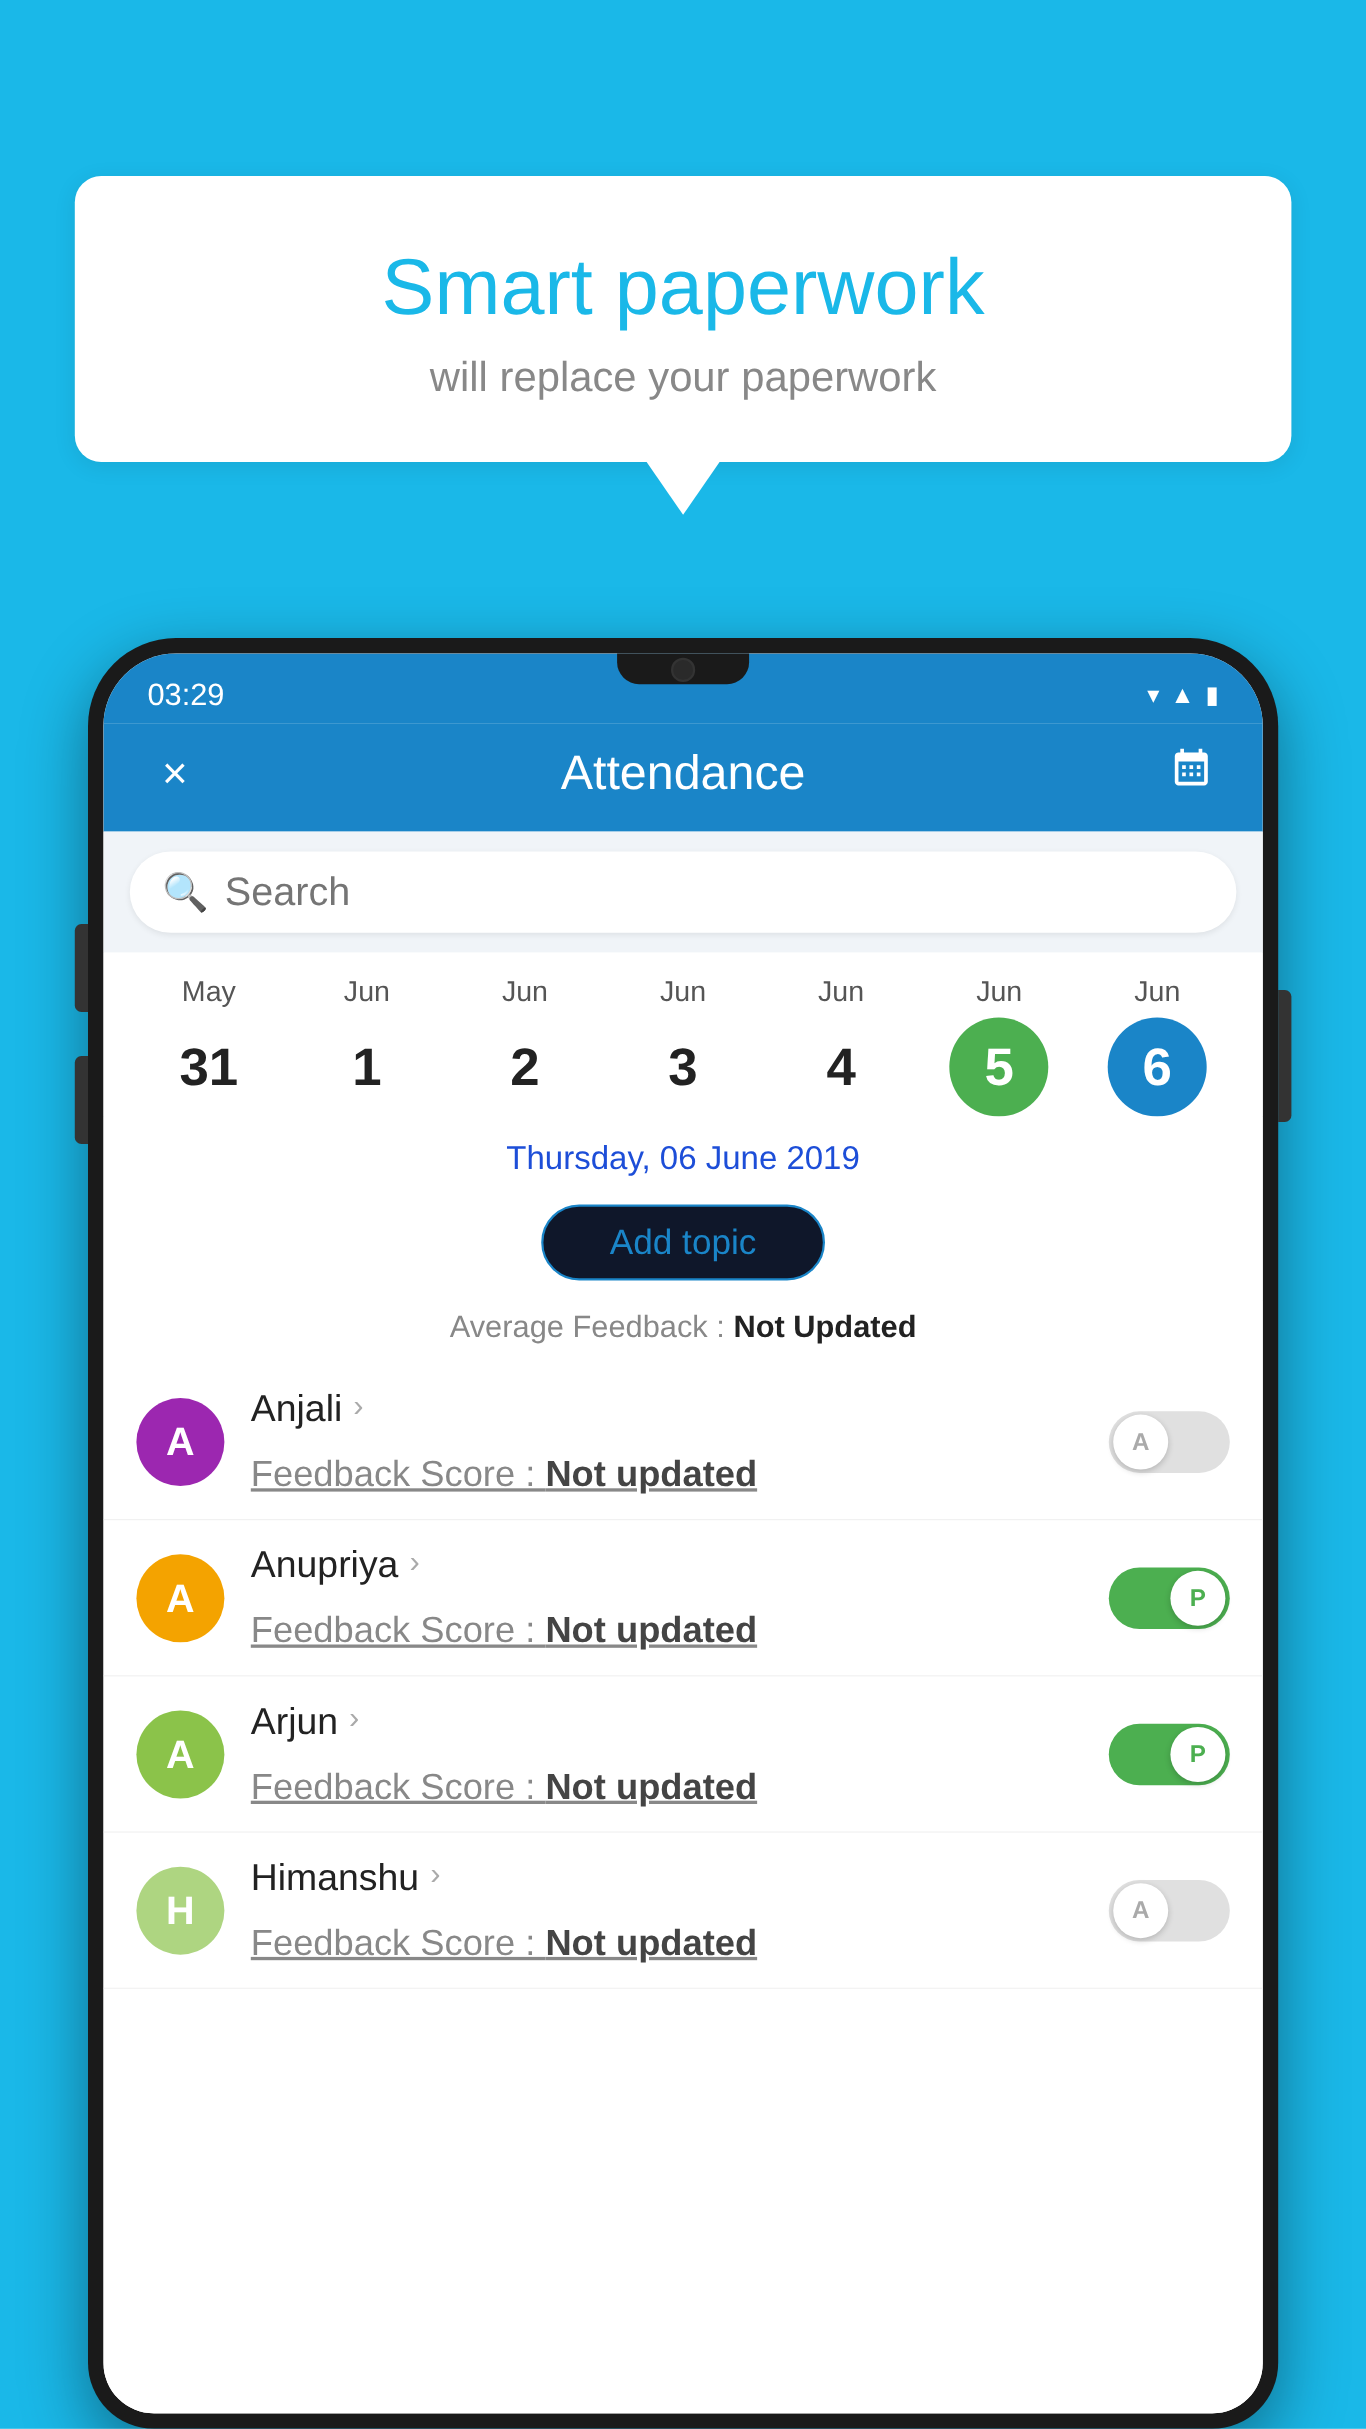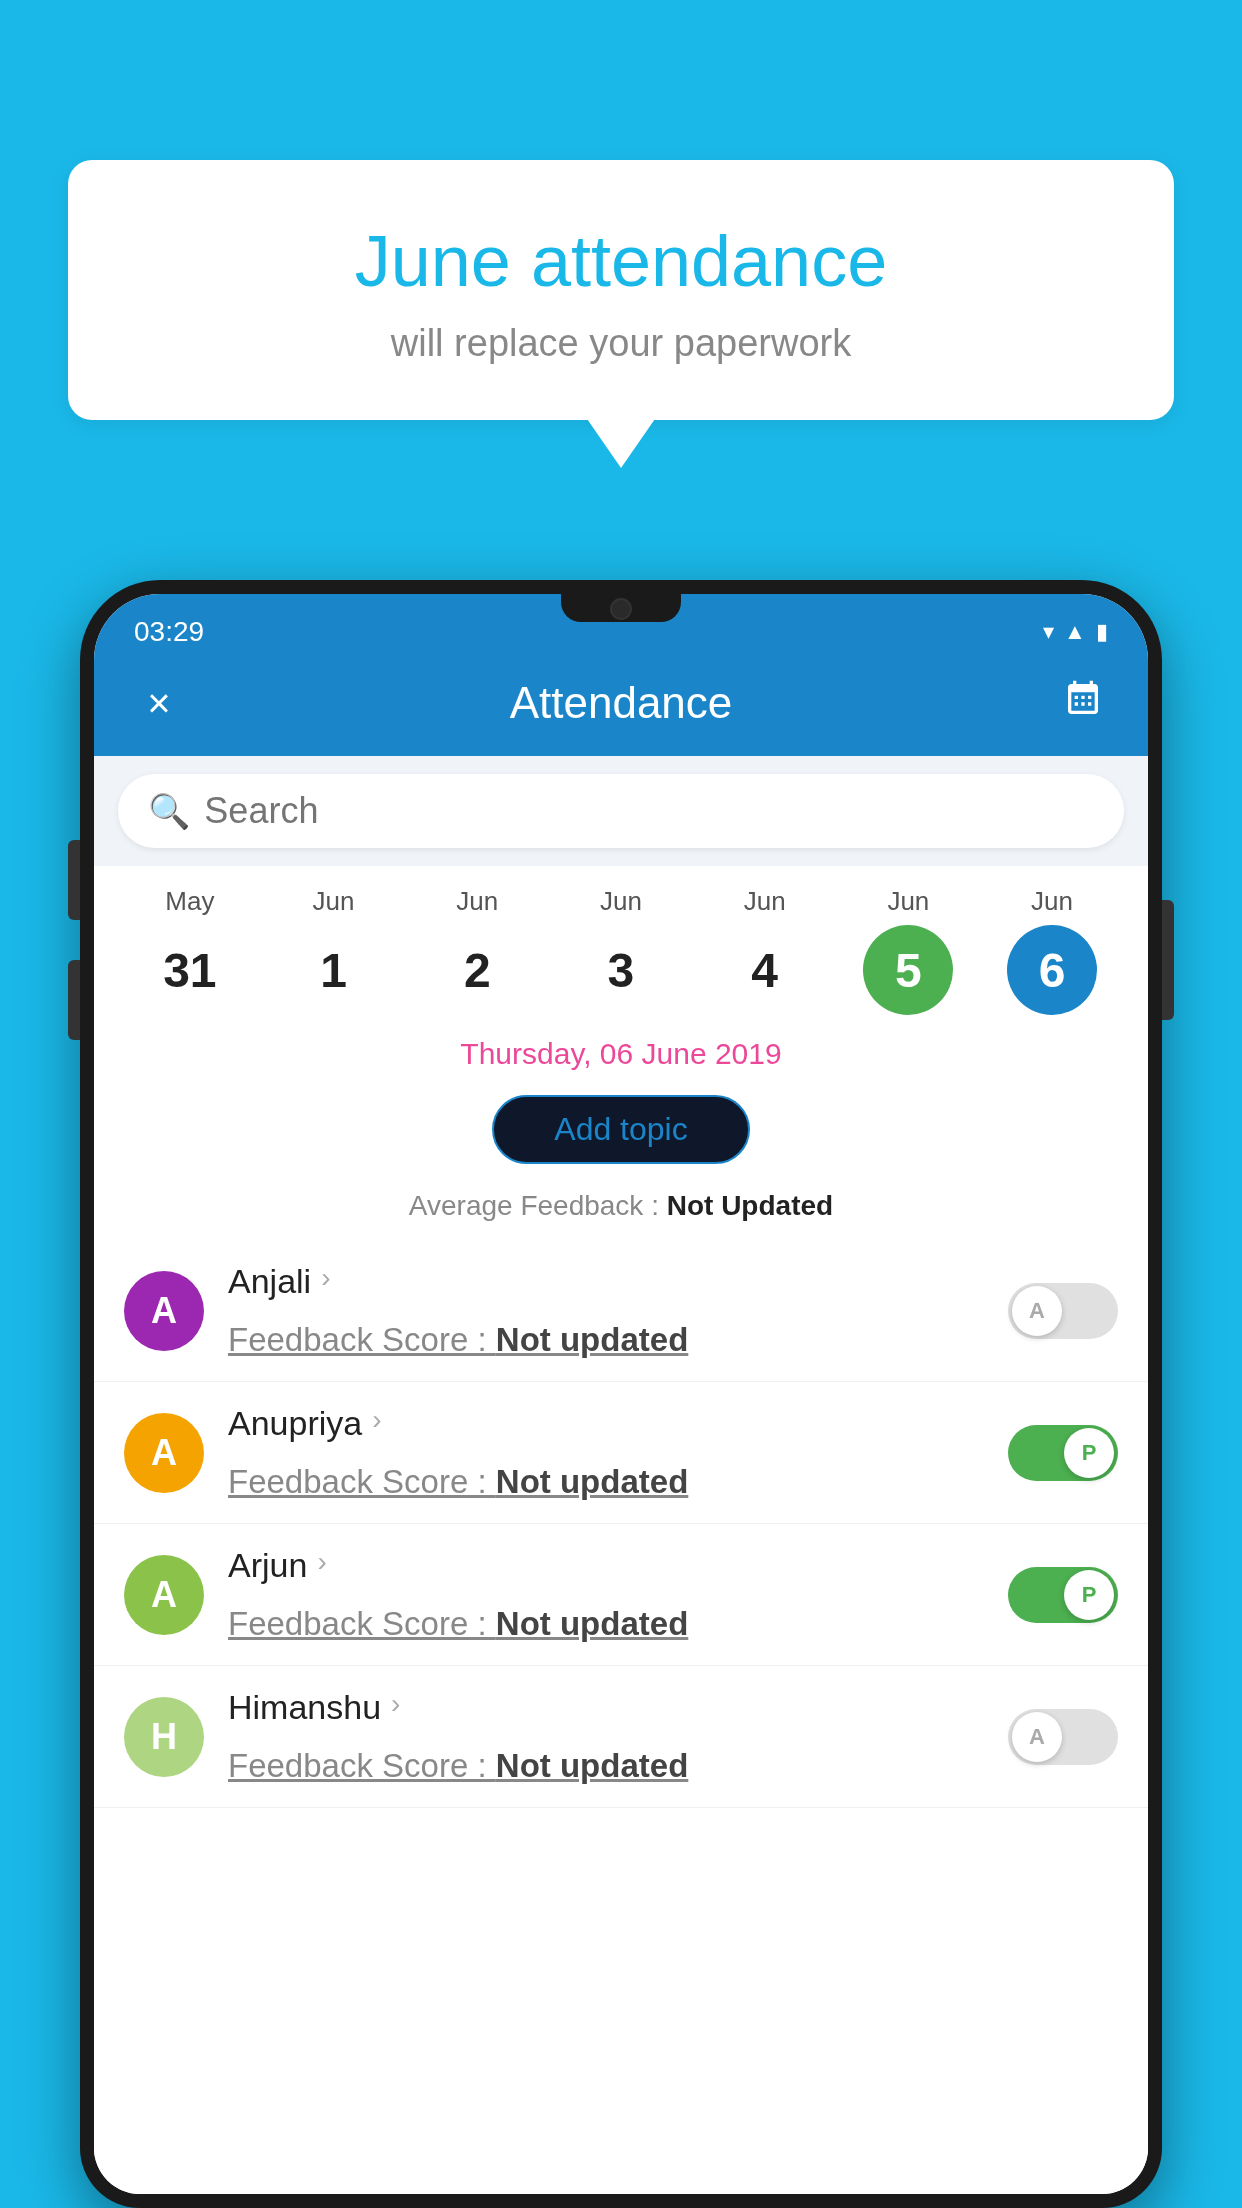--- a/index.html
+++ b/index.html
@@ -245,21 +245,21 @@
     
     .date-display {
       text-align: center;
       padding: 22px 0 10px;
       background: white;
       flex-shrink: 0;
     }
 
     .date-display-text {
       font-size: 30px;
-      color: #ec4899;
+      color: #1d4ed8;
     }
 
     
     .add-topic-wrap {
       display: flex;
       justify-content: center;
       padding: 14px 0 18px;
       background: white;
       flex-shrink: 0;
     }
@@ -422,21 +422,21 @@
       height: 80px;
       background: #333;
       border-radius: 6px 0 0 6px;
     }
   </style>
 </head>
 <body>
 
 <div class="speech-bubble-container">
   <div class="speech-bubble">
-    <h1>June attendance</h1>
+    <h1>Smart paperwork</h1>
     <p>will replace your paperwork</p>
   </div>
 </div>
 
 <div class="phone-frame">
   <div class="phone-notch"></div>
   <div class="phone-camera"></div>
   <div class="phone-side-btn"></div>
   <div class="phone-side-btn2"></div>
   <div class="phone-side-btn3"></div>

